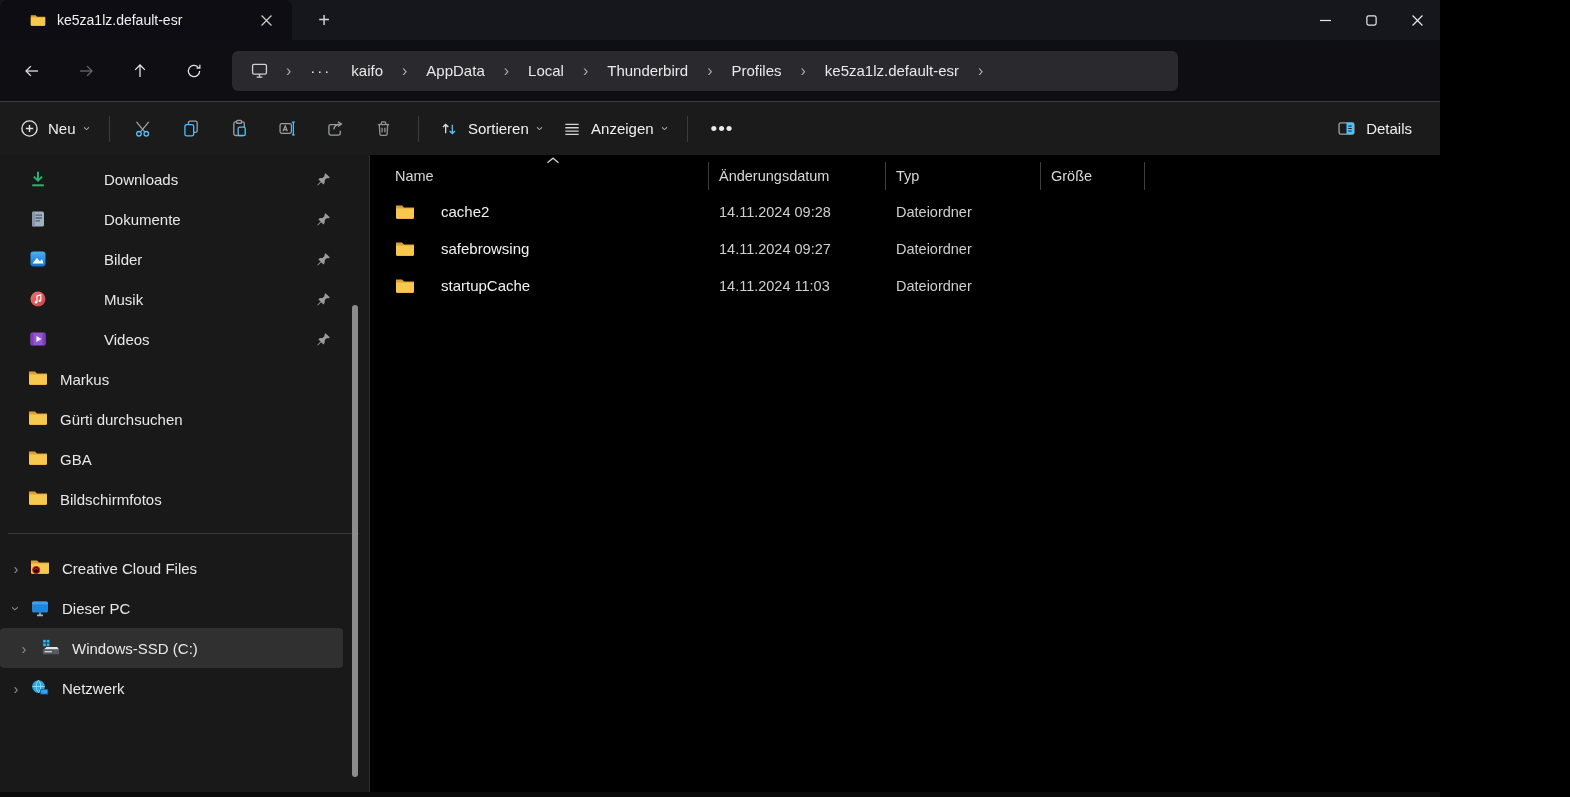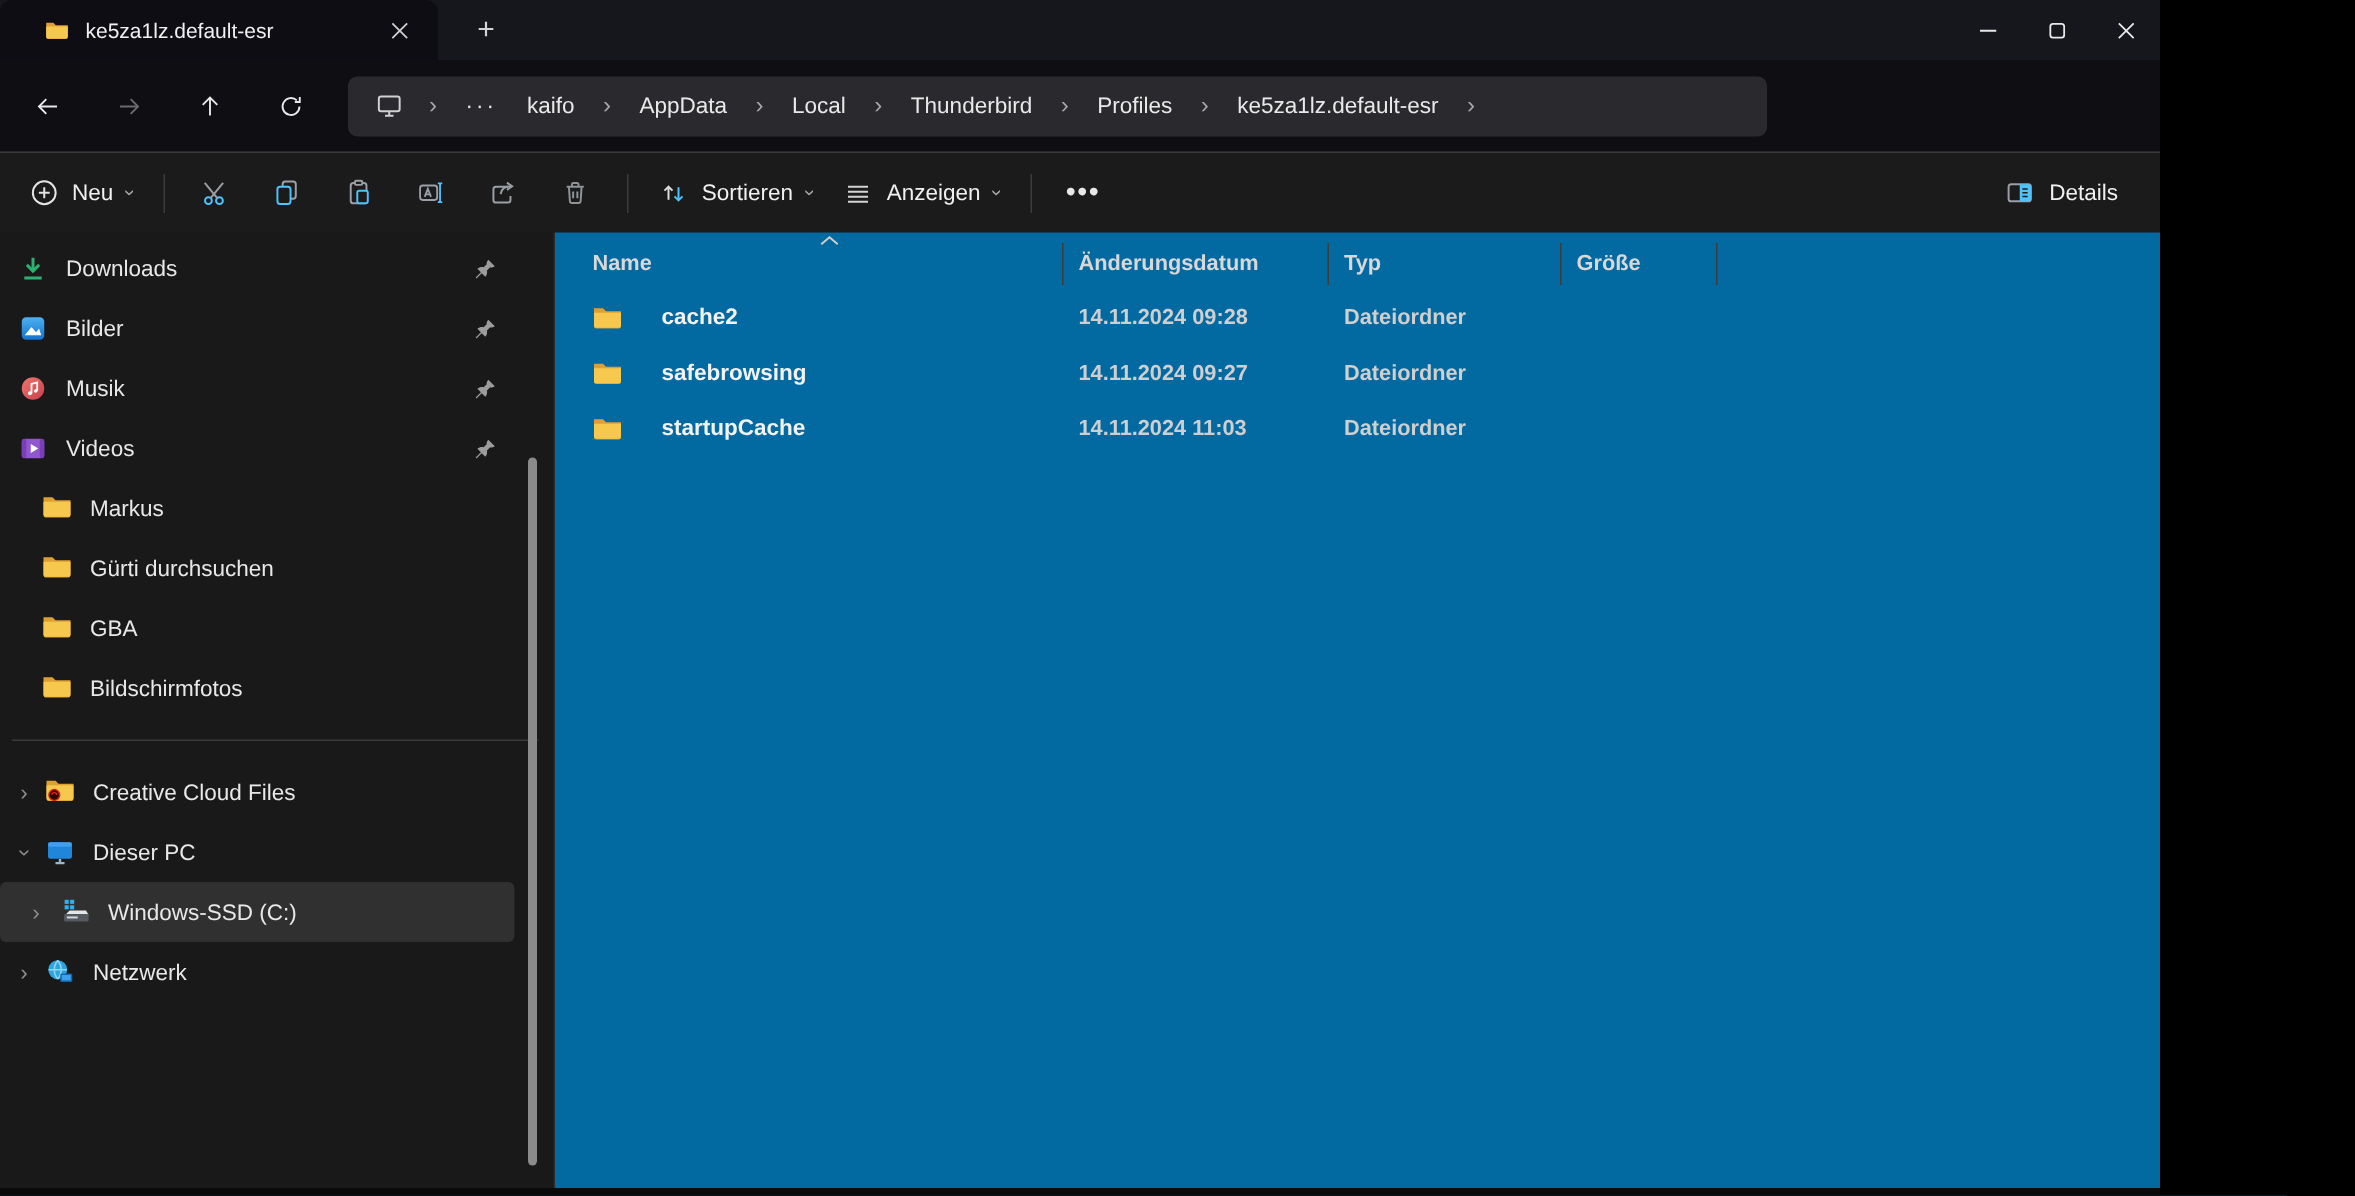--- a/index.html
+++ b/index.html
@@ -72,38 +72,38 @@
     border-right:1px solid #2c2c2c; background:#191919;
   }
   .side-row {
     height:40px; display:flex; align-items:center; margin-right:26px;
     border-radius:4px; cursor:default;
   }
   .side-row.selected { background:#303030; }
   .side-row .s-icon { width:20px; height:20px; flex:none; display:flex; }
   .side-row .s-label { margin-left:12px; white-space:nowrap; color:#e8e8e8; }
   .side-row .s-pin { margin-left:auto; margin-right:12px; width:15px; height:15px; display:flex; }
-  .row-pinned { padding-left:12px; }
+  .row-pinned { padding-left:28px;gap:44px; }
   .row-folder { padding-left:28px; }
   .row-tree .t-chev {
     width:16px; text-align:center; color:#8f8f8f; font-size:15px; flex:none; line-height:1;
   }
   .row-tree { padding-left:8px; }
   .row-tree.child { padding-left:16px; }
   .row-tree.child .s-icon { margin-left:8px; }
   .row-tree .s-icon { margin-left:6px; }
   .chev-down { display:inline-block; transform:rotate(90deg); }
   .chev-right { display:inline-block; }
   .side-divider { border:none; border-top:1px solid #3a3a3a; margin:14px 10px 14px 8px; }
   .side-scrollbar {
     position:absolute; right:11px; top:150px; width:6px; height:472px;
     background:#8b8b8b; border-radius:3px;
   }
   
-  .main { flex:1; padding-top:4px; position:relative; background:#0369a1;font-weight:bold; }
+  .main { flex:1; padding-top:4px; position:relative; background:#000000; }
   .list-header, .list-row {
     display:grid; grid-template-columns:339px 177px 155px 104px; align-items:center;
   }
   .list-header { height:34px; color:#d8d8d8; font-size:14.5px; position:relative; }
   .list-header .hcell { padding-left:10px; height:28px; display:flex; align-items:center; border-right:1px solid #3d3d3d; }
   .list-header .hcell.first { padding-left:25px; }
   .sort-caret { position:absolute; left:176px; top:-2px; }
   .list-row { height:37px; font-size:15px; }
   .cell-name { display:flex; align-items:center; gap:26px; padding-left:25px; color:#f2f2f2; }
   .cell-dim { padding-left:10px; color:#cfcfcf; font-size:14.5px; }
@@ -308,20 +308,35 @@
             </svg>
         </span>
         <span class="s-label">Downloads</span>
         <span class="s-pin">
           <svg width="15" height="15" viewBox="0 0 16 16">
               <path d="M10.2 1.2 14.8 5.8c-1 .8-2.3 1.1-3.5.9l-2.1 2.1c.4 1.6 0 3.3-1.2 4.5L5.5 10.8 1.8 14.5l-.6-.6 3.7-3.7-2.5-2.5C3.6 6.5 5.3 6.1 6.9 6.5L9 4.4c-.2-1.2.4-2.4 1.2-3.2Z" fill="#9c9c9c"></path>
             </svg>
         </span>
       </div>
 
+      <div class="side-row row-pinned">
+        <span class="s-icon">
+          <svg width="20" height="20" viewBox="0 0 20 20">
+              <rect x="4" y="2.5" width="12" height="15" rx="1.5" fill="#9fb0c0"></rect>
+              <rect x="4" y="2.5" width="3" height="15" rx="1.5" fill="#8699ab"></rect>
+              <path d="M7.5 6.2h6.5M7.5 9h6.5M7.5 11.8h4.5" stroke="#51626f" stroke-width="1.3"></path>
+            </svg>
+        </span>
+        <span class="s-label">Dokumente</span>
+        <span class="s-pin">
+          <svg width="15" height="15" viewBox="0 0 16 16">
+              <path d="M10.2 1.2 14.8 5.8c-1 .8-2.3 1.1-3.5.9l-2.1 2.1c.4 1.6 0 3.3-1.2 4.5L5.5 10.8 1.8 14.5l-.6-.6 3.7-3.7-2.5-2.5C3.6 6.5 5.3 6.1 6.9 6.5L9 4.4c-.2-1.2.4-2.4 1.2-3.2Z" fill="#9c9c9c"></path>
+            </svg>
+        </span>
+      </div>
 
       <div class="side-row row-pinned">
         <span class="s-icon">
           <svg width="20" height="20" viewBox="0 0 20 20">
               <defs>
                 <linearGradient id="gBlue" x1="0" y1="0" x2="0" y2="1">
                   <stop offset="0" stop-color="#4db1f2"></stop>
                   <stop offset="1" stop-color="#1273cf"></stop>
                 </linearGradient>
               </defs>

